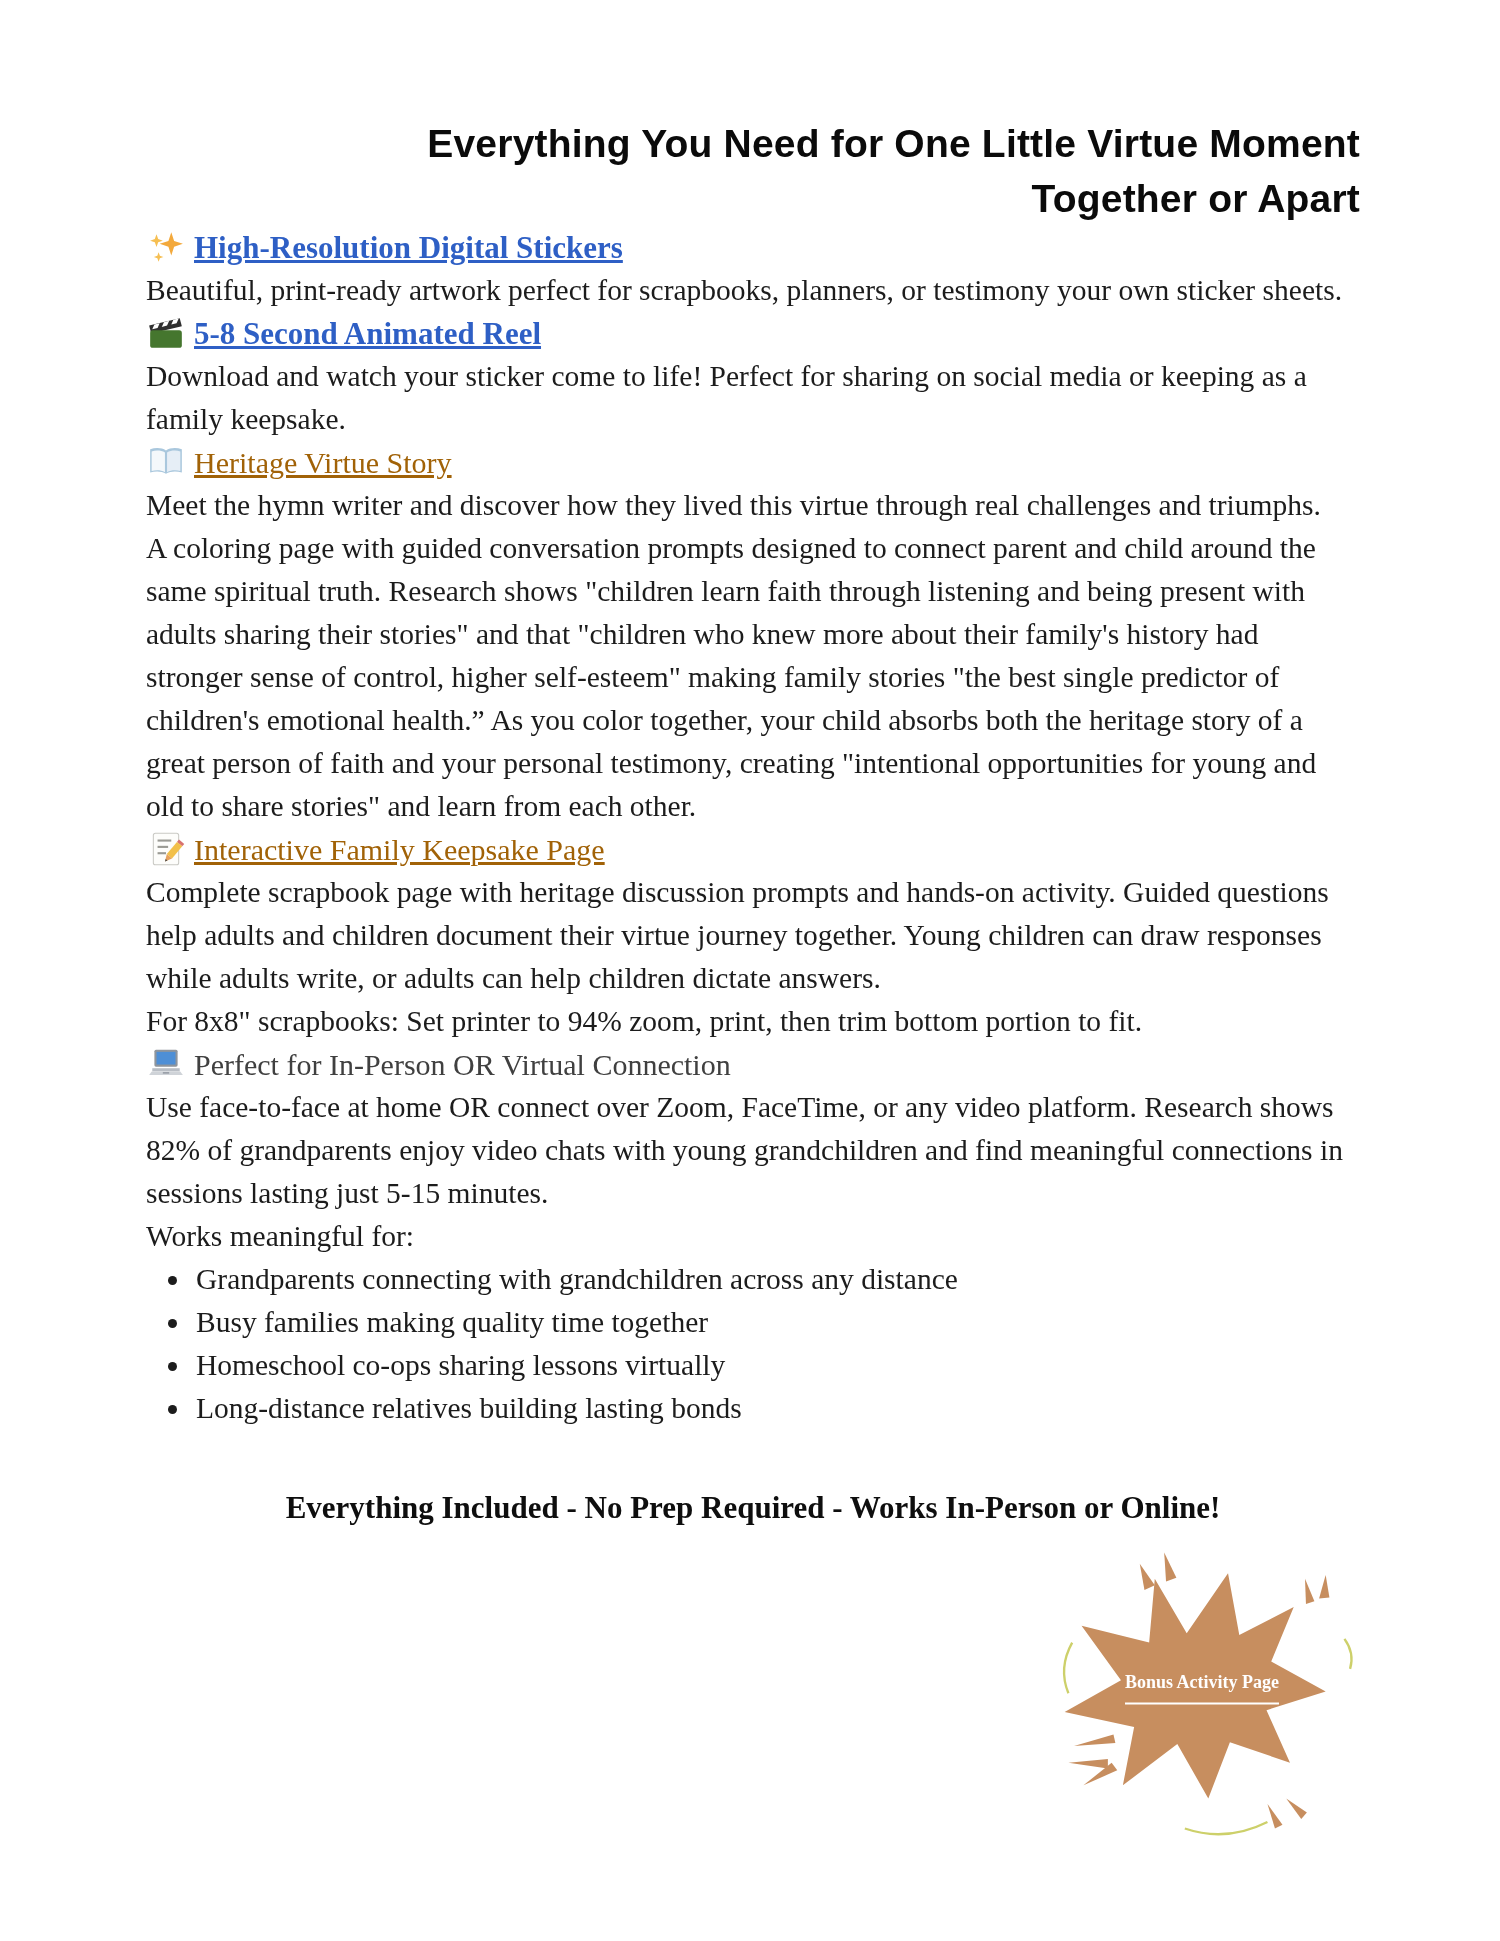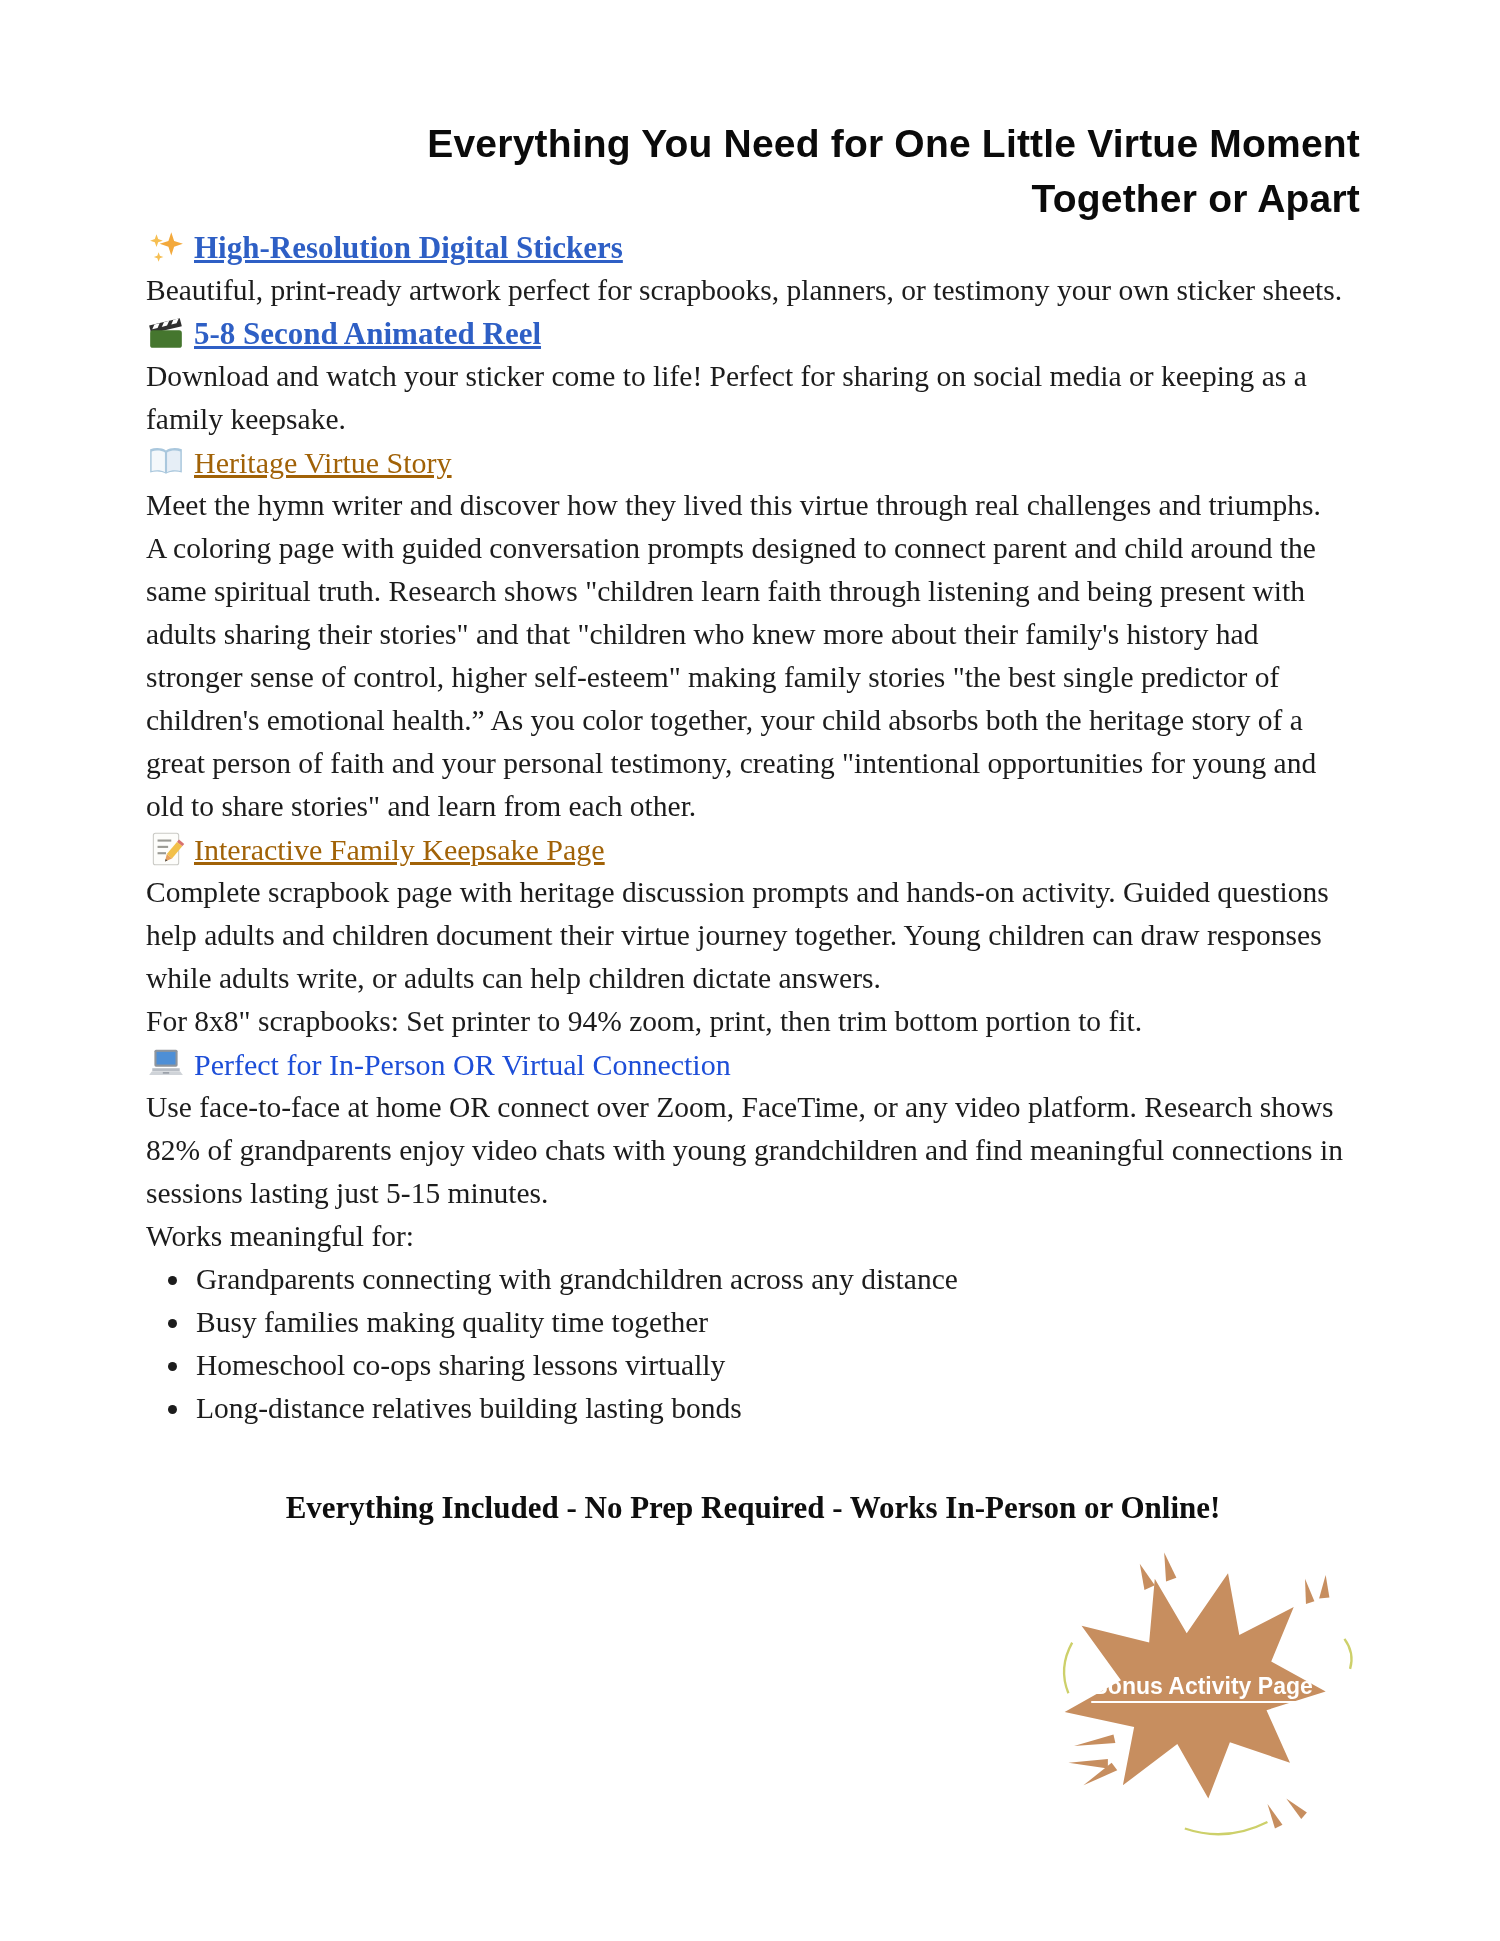--- a/index.html
+++ b/index.html
@@ -17,33 +17,33 @@
   .title{
     font-family:"Liberation Sans",sans-serif;font-weight:700;font-size:39px;line-height:55px;
     text-align:right;color:#0b0b0b;letter-spacing:.2px;
   }
   .intro{font-weight:700;font-size:31px;line-height:44px;max-width:1080px;margin:16px 0 0 0;}
   .section{margin:0;}
   .section p{margin:0;font-size:29.5px;line-height:43px;}
   .heading{font-size:30px;line-height:43px;white-space:nowrap;}
   .heading a{color:#a16207;text-decoration:underline;cursor:pointer;}
   .heading.h-blue a{color:var(--link-blue);font-weight:700;font-size:31px;}
-  .heading.h-plain .htext{text-decoration:none;color:#1d4ed8;}
+  .heading.h-plain .htext{text-decoration:none;color:#404040;}
   .icon{display:inline-block;width:40px;height:38px;vertical-align:-8px;margin-right:8px;}
   .icon svg{width:100%;height:100%;display:block;}
   ul.works{margin:0;padding:0 0 0 46px;max-width:960px;}
   ul.works li{font-size:29.5px;line-height:43px;padding-left:4px;}
   .footer{font-weight:700;font-size:31px;line-height:43px;text-align:center;margin:56px 0 0 0;color:#0e0e0e;}
   .badge{position:absolute;left:1044px;top:1550px;width:338px;height:296px;}
   .badge svg{position:absolute;left:0;top:0;width:100%;height:100%;}
   .badge-label{
     position:absolute;left:158px;top:138px;transform:translate(-50%,-50%);
-    font-family:Liberation Sans, sans-serif;font-weight:700;font-size:23px;
+    font-family:Liberation Serif, serif;font-weight:700;font-size:18px;
     color:var(--badge-text);border-bottom:2px solid var(--badge-text);
-    padding-bottom:1px;white-space:nowrap;
+    padding-bottom:10px;white-space:nowrap;
   }
 </style>
 </head>
 <body>
 
 <div class="page">
   <div class="content">
 
     <div class="title">
       <div>Everything You Need for One Little Virtue Moment</div>

